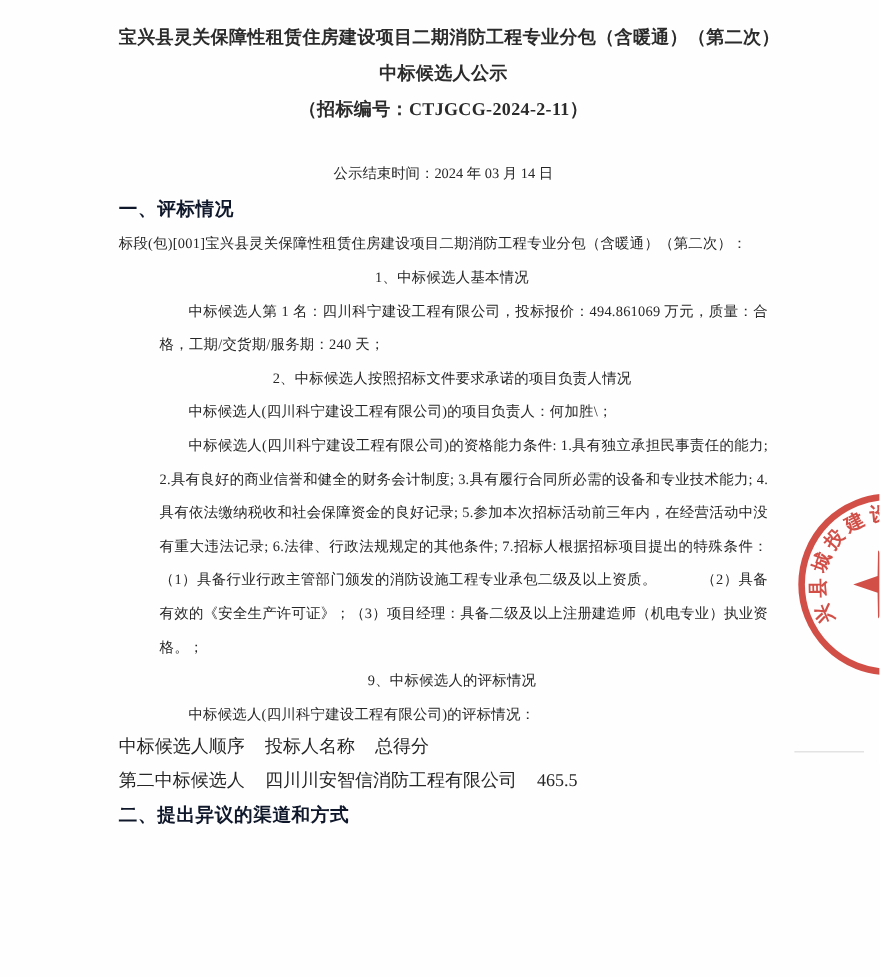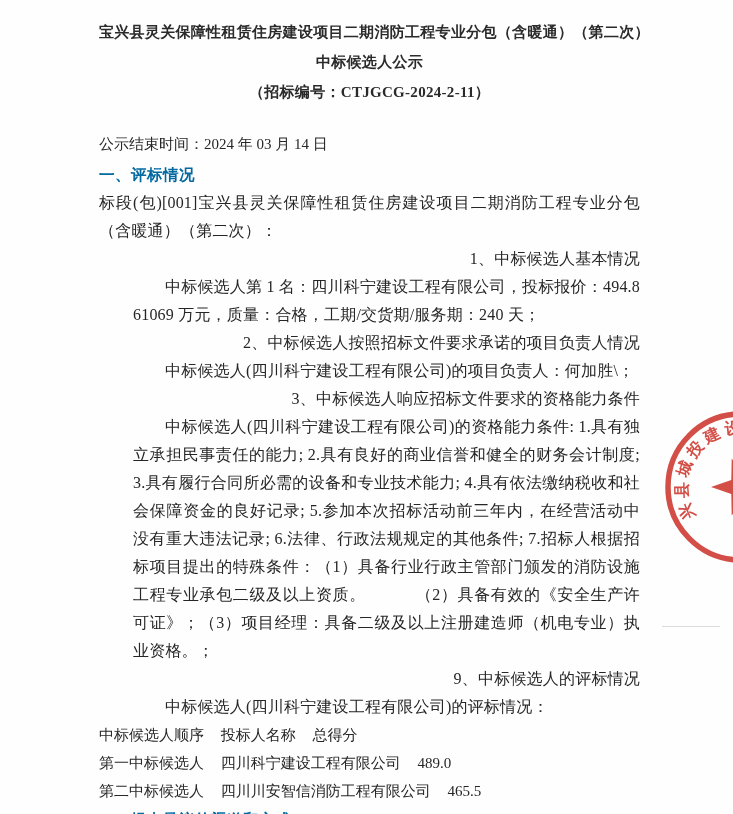--- a/index.html
+++ b/index.html
@@ -20,37 +20,37 @@
     text-align:center;
     font-weight:700;
     font-size:15px;
     line-height:30px;
     letter-spacing:0.3px;
     color:#2b2b2b;
   }
   .title-line { white-space:nowrap; }
   .meta-line {
     margin-top:23px;
-    font-size:15px; line-height:28px;
+    font-size:12px; line-height:28px;text-align:center;
   }
   .heading {
     font-weight:700;
     font-size:15.5px; line-height:28px;
     letter-spacing:0.5px;
-    color:#0369a1;
+    color:#0f172a;
   }
   .heading.s1 { margin-top:3px; }
   .heading.s2 { margin-top:1px; }
   .para {
-    font-size:16px; line-height:28px;
+    font-size:12px; line-height:28px;
     text-align:justify;
     word-break:break-all;
     letter-spacing:0.2px;
   }
-  .num  { text-indent:1.2em; text-align:right; }
+  .num  { text-indent:1.2em; text-align:center; }
   .pind { text-indent:2em;margin-left:34px; }
   .table-line { font-size:15px; line-height:28px; white-space:nowrap; }
   .cell { display:inline-block; margin-right:13px; }
   .cell:last-child { margin-right:0; }
   .seal {
     position:absolute; left:631px; top:377px;
     width:220px; height:220px;
     opacity:0.92;
     pointer-events:none;
   }
@@ -77,37 +77,31 @@
     <div class="heading s1">一、评标情况</div>
 
     <div class="para">标段(包)[001]宝兴县灵关保障性租赁住房建设项目二期消防工程专业分包（含暖通）（第二次）：</div>
 
     <div class="para num">1、中标候选人基本情况</div>
     <div class="para pind">中标候选人第 1 名：四川科宁建设工程有限公司，投标报价：494.861069 万元，质量：合格，工期/交货期/服务期：240 天；</div>
 
     <div class="para num">2、中标候选人按照招标文件要求承诺的项目负责人情况</div>
     <div class="para pind">中标候选人(四川科宁建设工程有限公司)的项目负责人：何加胜\；</div>
 
-    <div class="para num">3、中标候选人响应招标文件要求的资格能力条件</div>
     <div class="para pind">中标候选人(四川科宁建设工程有限公司)的资格能力条件: 1.具有独立承担民事责任的能力; 2.具有良好的商业信誉和健全的财务会计制度; 3.具有履行合同所必需的设备和专业技术能力; 4.具有依法缴纳税收和社会保障资金的良好记录; 5.参加本次招标活动前三年内，在经营活动中没有重大违法记录; 6.法律、行政法规规定的其他条件; 7.招标人根据招标项目提出的特殊条件：（1）具备行业行政主管部门颁发的消防设施工程专业承包二级及以上资质。　　　（2）具备有效的《安全生产许可证》；（3）项目经理：具备二级及以上注册建造师（机电专业）执业资格。；</div>
 
     <div class="para num">9、中标候选人的评标情况</div>
     <div class="para pind">中标候选人(四川科宁建设工程有限公司)的评标情况：</div>
 
     <div class="table-line">
       <span class="cell">中标候选人顺序</span>
       <span class="cell">投标人名称</span>
       <span class="cell">总得分</span>
     </div>
 
-    <div class="table-line">
-      <span class="cell">第一中标候选人</span>
-      <span class="cell">四川科宁建设工程有限公司</span>
-      <span class="cell">489.0</span>
-    </div>
     <div class="table-line">
       <span class="cell">第二中标候选人</span>
       <span class="cell">四川川安智信消防工程有限公司</span>
       <span class="cell">465.5</span>
     </div>
 
     <div class="heading s2">二、提出异议的渠道和方式</div>
 
   </div>
 

